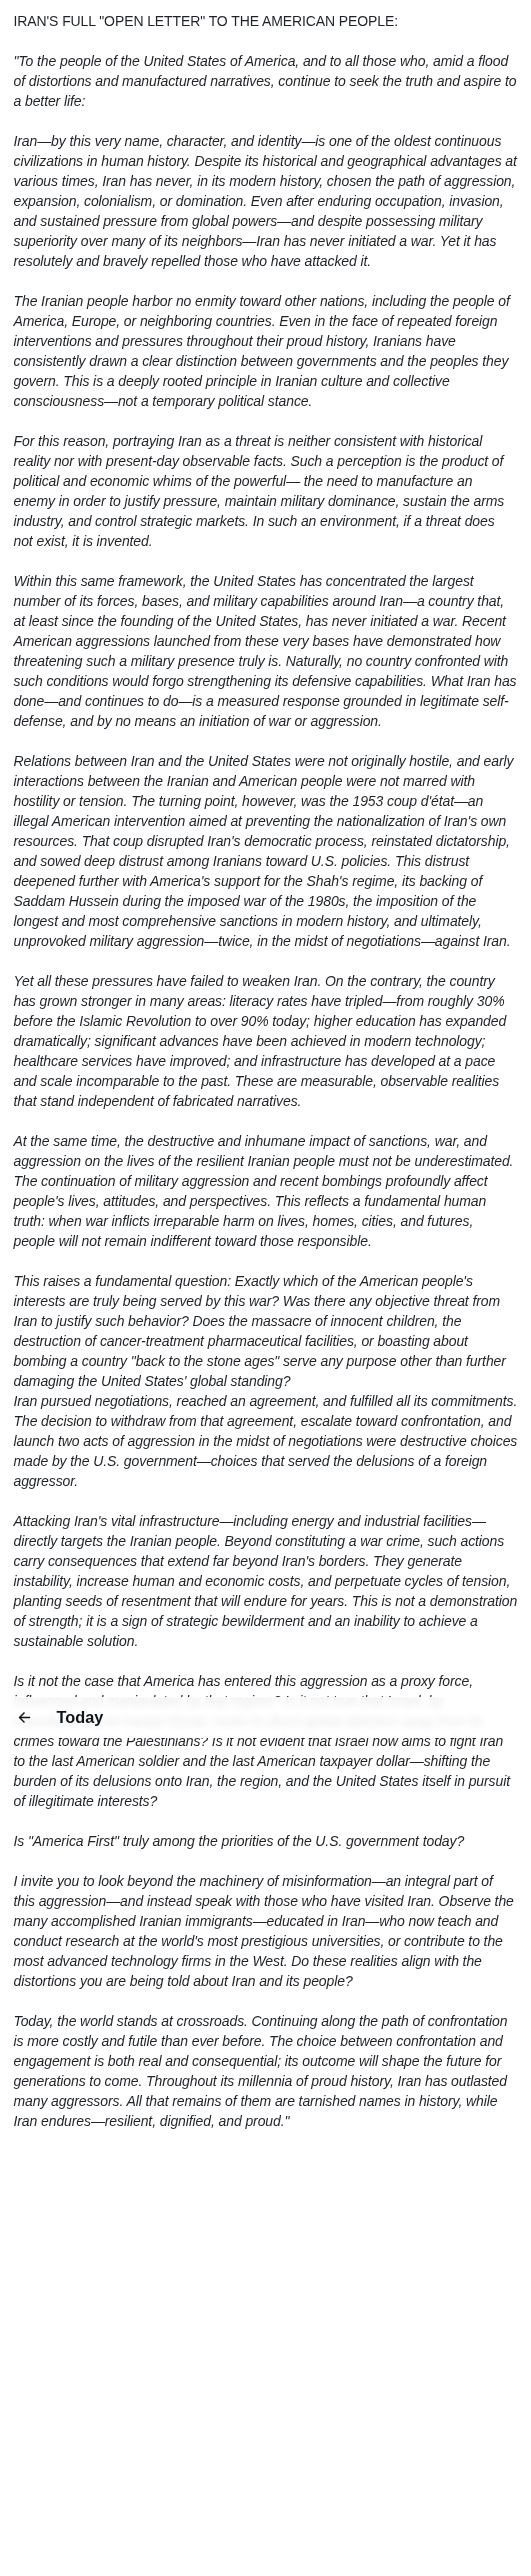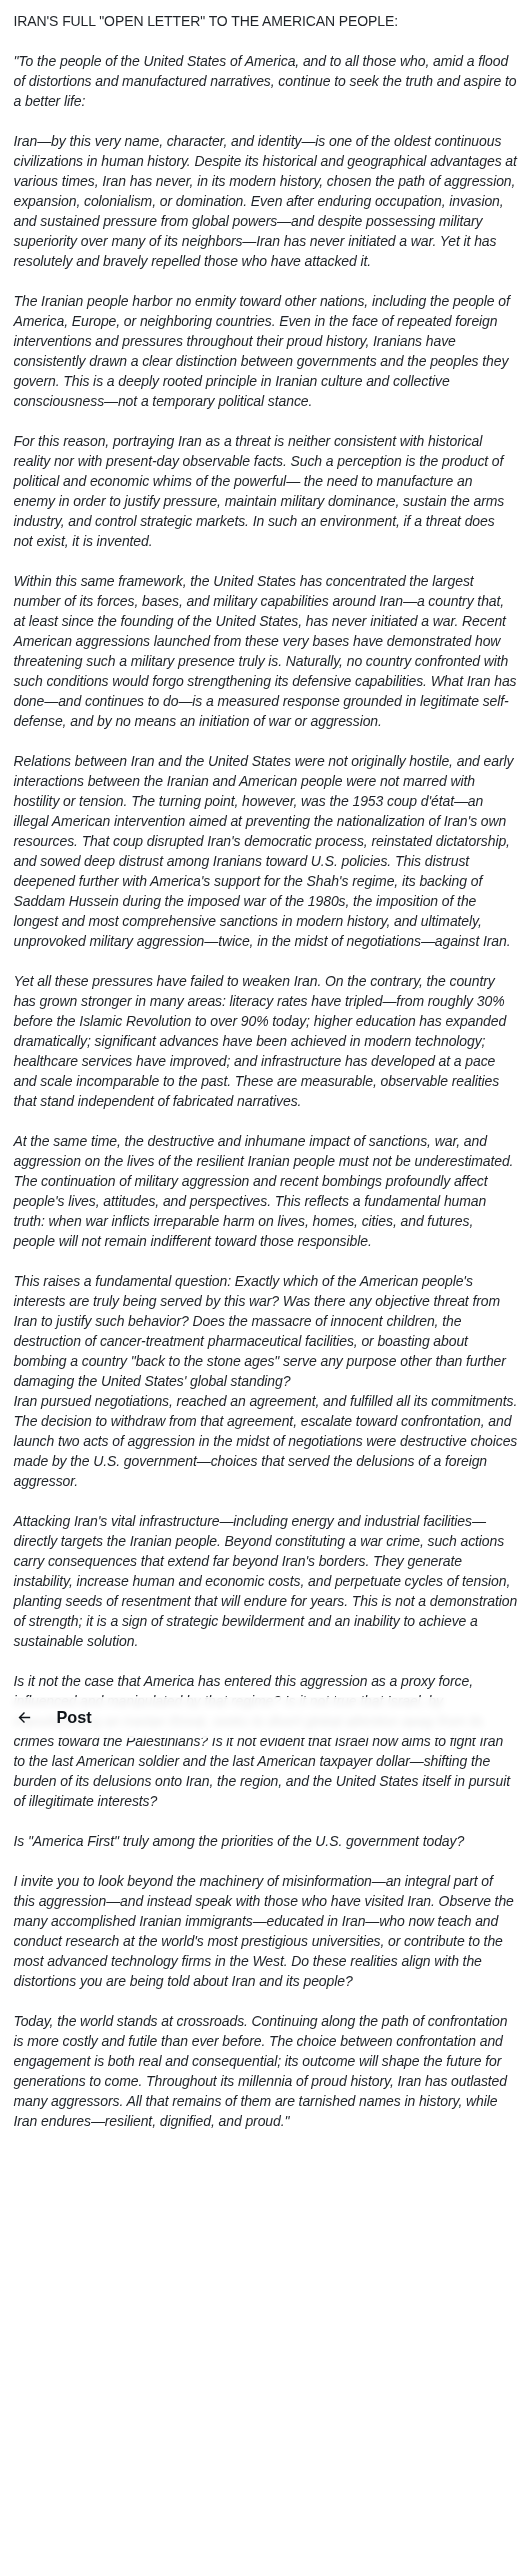--- a/index.html
+++ b/index.html
@@ -100,17 +100,17 @@
         <p>Today, the world stands at crossroads. Continuing along the path of confrontation is more costly and futile than ever before. The choice between confrontation and engagement is both real and consequential; its outcome will shape the future for generations to come. Throughout its millennia of proud history, Iran has outlasted many aggressors. All that remains of them are tarnished names in history, while Iran endures—resilient, dignified, and proud."</p>
       </div>
   </article>
 
   <header class="sticky-header" style="top: 1697px;">
     <button class="back-btn" aria-label="Back">
       <svg class="back-icon" viewBox="0 0 24 24" fill="#0f1419" xmlns="http://www.w3.org/2000/svg">
         <path d="M20 11H7.414l5.293-5.293-1.414-1.414L3.586 12l7.707 7.707 1.414-1.414L7.414 13H20v-2z"></path>
       </svg>
     </button>
-    <div class="header-title">Post</div>
+    <div class="header-title">Today</div>
   </header>
 
 </div>
 
 
 </body></html>

